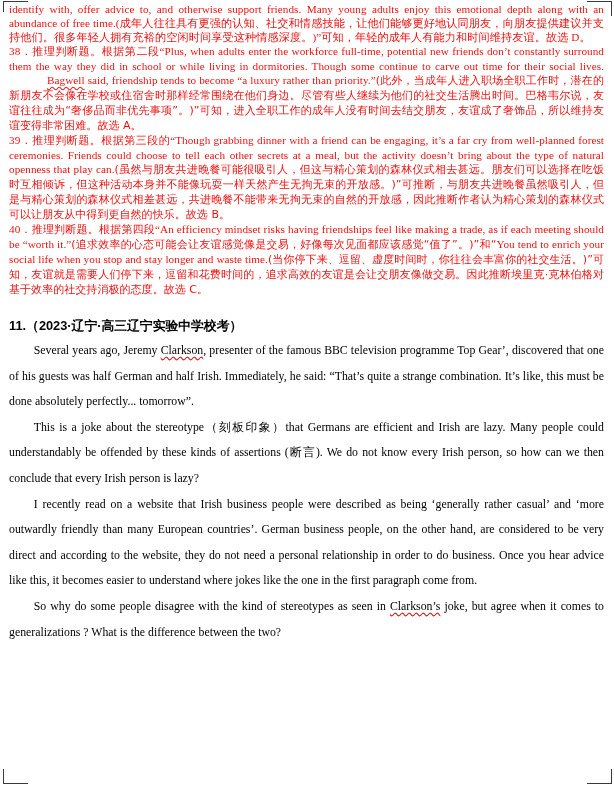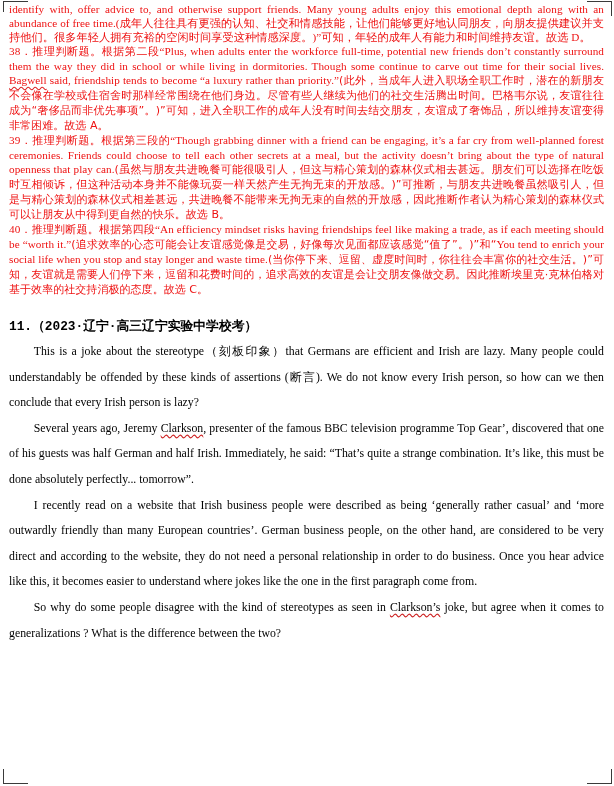--- a/index.html
+++ b/index.html
@@ -68,29 +68,30 @@
     margin: 0;
     letter-spacing: 0.05px;
   }
   .explain + .explain { margin-top: 0; }
 
   .cn {
     font-family: "DejaVu Sans", "Liberation Sans", sans-serif;
     font-size: 11px;
   }
   .cn-b {
-    font-family: Liberation Mono, monospace;
+    font-family: Liberation Sans, sans-serif;
     font-size: 11.6px;
   }
 
   
   .sq {
     text-decoration: underline wavy #d22;
     text-decoration-skip-ink: none;
     text-underline-offset: 2px;
+    margin-left: 38px;
   }
   .sq-black {
     text-decoration: underline wavy #cc2222;
     text-decoration-skip-ink: none;
     text-underline-offset: 2px;
   }
 
   
   .qhead {
     font-weight: bold;
@@ -124,21 +125,21 @@
   <p class="explain"><span>identify with, offer advice to, and otherwise support friends. Many young adults enjoy this emotional depth along with an abundance of free time.(成年人往往具有更强的认知、社交和情感技能，让他们能够更好地认同朋友，向朋友提供建议并支持他们。很多年轻人拥有充裕的空闲时间享受这种情感深度。)”可知，年轻的成年人有能力和时间维持友谊。故选 D。</span></p>
 
   <p class="explain"><span>38</span><span class="cn">．推理判断题。根据第二段</span><span>“</span><span>Plus, when adults enter the workforce full-time, potential new friends don’t constantly surround them the way they did in school or while living in dormitories. Though some continue to carve out time for their social lives. <span class="sq">Bagwell</span> said, friendship tends to become “a luxury rather than priority.”</span><span class="cn">(此外，当成年人进入职场全职工作时，潜在的新朋友不会像在学校或住宿舍时那样经常围绕在他们身边。尽管有些人继续为他们的社交生活腾出时间。巴格韦尔说，友谊往往成为“奢侈品而非优先事项”。)</span><span class="cn">”可知，进入全职工作的成年人没有时间去结交朋友，友谊成了奢饰品，所以维持友谊变得非常困难。故选 A。</span></p>
 
   <p class="explain"><span>39</span><span class="cn">．推理判断题。根据第三段的</span><span>“</span><span>Though grabbing dinner with a friend can be engaging, it’s a far cry from well-planned forest ceremonies. Friends could choose to tell each other secrets at a meal, but the activity doesn’t bring about the type of natural openness that play can.</span><span class="cn">(虽然与朋友共进晚餐可能很吸引人，但这与精心策划的森林仪式相去甚远。朋友们可以选择在吃饭时互相倾诉，但这种活动本身并不能像玩耍一样天然产生无拘无束的开放感。)</span><span class="cn">”可推断，与朋友共进晚餐虽然吸引人，但是与精心策划的森林仪式相差甚远，共进晚餐不能带来无拘无束的自然的开放感，因此推断作者认为精心策划的森林仪式可以让朋友从中得到更自然的快乐。故选 B。</span></p>
 
   <p class="explain"><span>40</span><span class="cn">．推理判断题。根据第四段</span><span>“</span><span>An efficiency mindset risks having friendships feel like making a trade, as if each meeting should be “worth it.”</span><span class="cn">(追求效率的心态可能会让友谊感觉像是交易，好像每次见面都应该感觉“值了”。)</span><span class="cn">”和“</span><span>You tend to enrich your social life when you stop and stay longer and waste time.</span><span class="cn">(当你停下来、逗留、虚度时间时，你往往会丰富你的社交生活。)</span><span class="cn">”可知，友谊就是需要人们停下来，逗留和花费时间的，追求高效的友谊是会让交朋友像做交易。因此推断埃里克·克林伯格对基于效率的社交持消极的态度。故选 C。</span></p>
 
   <p class="qhead"><span class="cn-b">11.（2023·辽宁·高三辽宁实验中学校考）</span></p>
 
+  <p class="para">Several years ago, Jeremy <span class="sq-black">Clarkson</span>, presenter of the famous BBC television programme Top Gear’, discovered that one of his guests was half German and half Irish. Immediately, he said: “That’s quite a strange combination. It’s like, this must be done absolutely perfectly... tomorrow”.</p>
+
   <p class="para">This is a joke about the stereotype（刻板印象）that Germans are efficient and Irish are lazy. Many people could understandably be offended by these kinds of assertions (断言). We do not know every Irish person, so how can we then conclude that every Irish person is lazy?</p>
-
-  <p class="para">Several years ago, Jeremy <span class="sq-black">Clarkson</span>, presenter of the famous BBC television programme Top Gear’, discovered that one of his guests was half German and half Irish. Immediately, he said: “That’s quite a strange combination. It’s like, this must be done absolutely perfectly... tomorrow”.</p>
 
   <p class="para">I recently read on a website that Irish business people were described as being ‘generally rather casual’ and ‘more outwardly friendly than many European countries’. German business people, on the other hand, are considered to be very direct and according to the website, they do not need a personal relationship in order to do business. Once you hear advice like this, it becomes easier to understand where jokes like the one in the first paragraph come from.</p>
 
   <p class="para">So why do some people disagree with the kind of stereotypes as seen in <span class="sq-black">Clarkson’s</span> joke, but agree when it comes to generalizations ? What is the difference between the two?</p>
 
 </div>
 
 </body></html>

